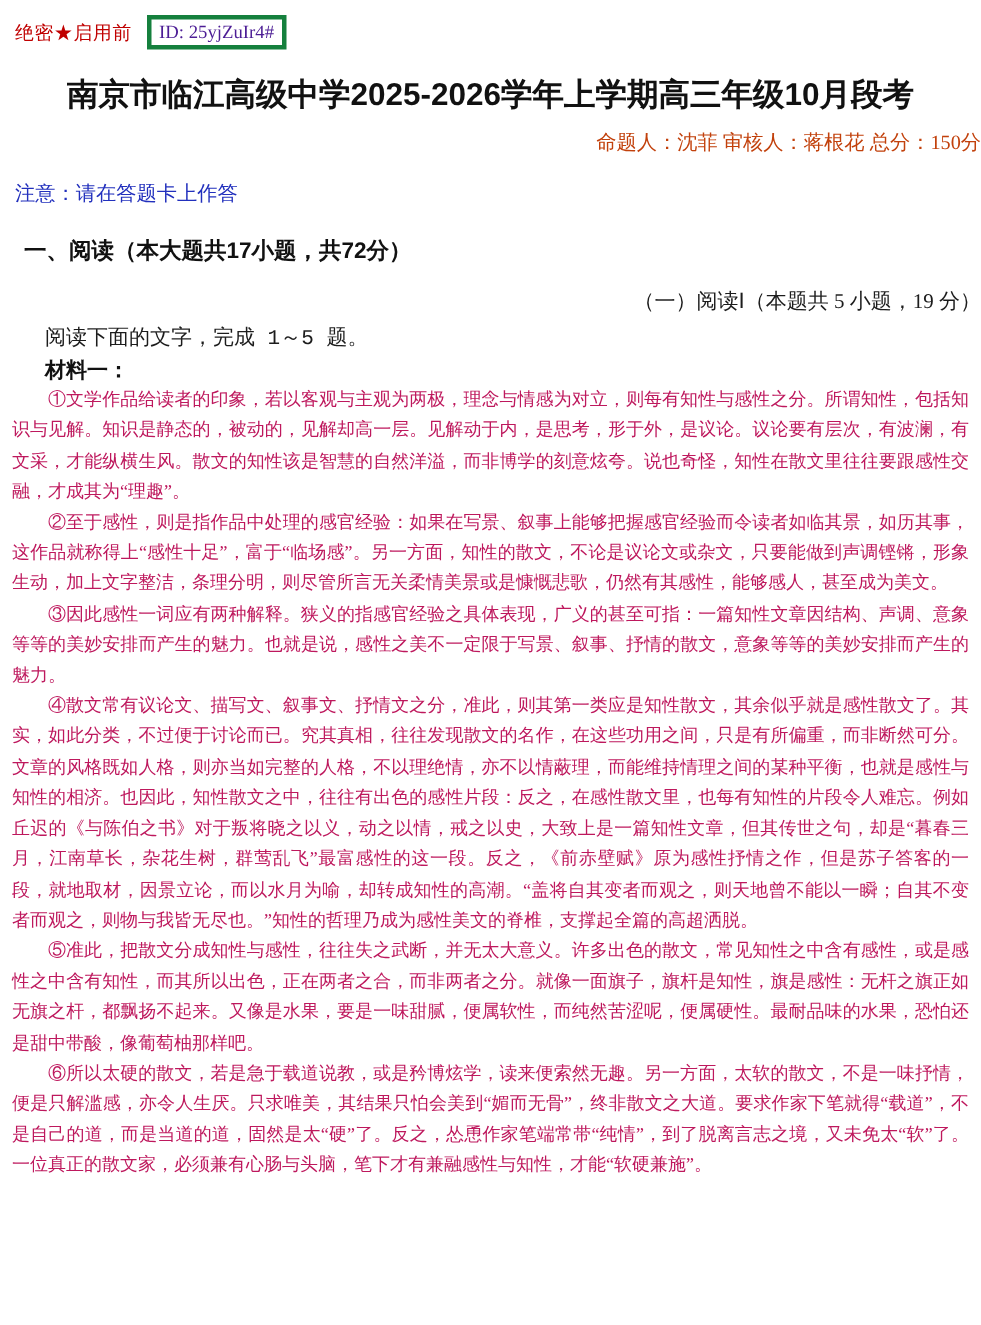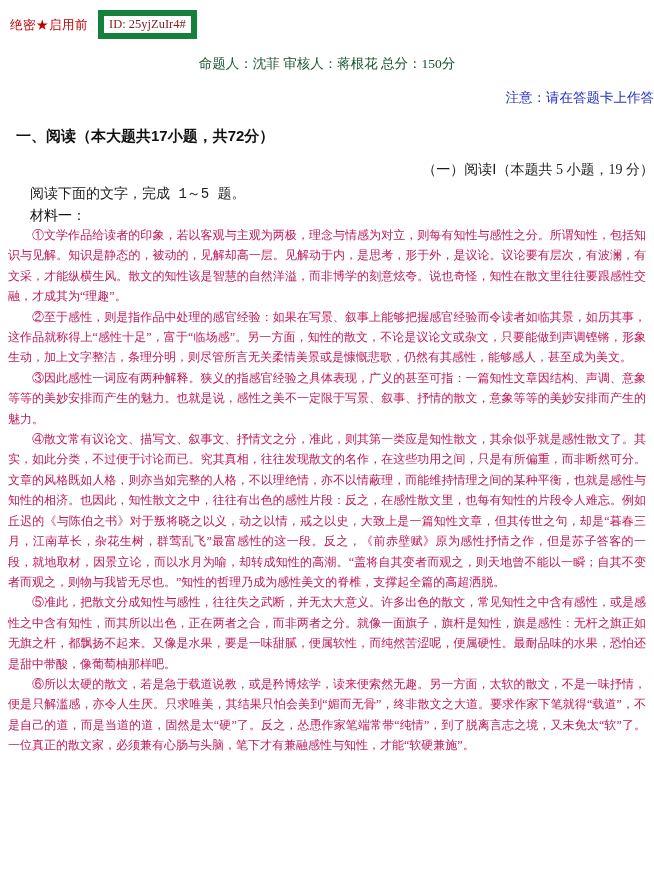--- a/index.html
+++ b/index.html
@@ -15,47 +15,46 @@
   .topbar {
     display: flex;
     align-items: center;
     gap: 10px;
     padding: 10px 0 0 10px;
     font-size: 12.5px;
     line-height: 16px;
   }
   .secret-label { color: #c00000; letter-spacing: 0.5px; }
   .id-badge {
-    border: 6px solid #15803d;
+    border: 3px solid #15803d;
     padding: 0px 5px 1px 5px;
-    color: #7f1d1d;
+    color: #4c1d95;
     font-size: 12.5px;
     background: #fff;
   }
   .title-block { margin-top: 16px; }
   .title-line {
     text-align: center;
     font-family: "Liberation Sans", sans-serif;
     font-weight: bold;
     font-size: 21px;
     line-height: 29px;
     color: #111;
   }
   .meta-line {
-    text-align: center;
+    text-align: right;
     font-size: 13.5px;
     margin-top: 8px;
-    color: #14532d;
+    color: #c2410c;
   }
   .notice-line {
     margin: 16px 0 0 10px;
     font-size: 13.5px;
     font-weight: 500;
     color: #2230bd;
-    text-align: right;
   }
   .section-heading {
     margin: 20px 0 0 16px;
     font-family: "Liberation Sans", sans-serif;
     font-weight: bold;
     font-size: 15px;
     color: #111;
   }
   .sub-heading {
     margin: 15px 0 0 38px;
@@ -63,21 +62,21 @@
     text-align: right;
   }
   .instruction-line {
     margin: 6px 0 0 30px;
     font-size: 14px;
     font-family: Liberation Mono, monospace;
   }
   .material-label {
     margin: 4px 0 0 30px;
     font-family: "Liberation Sans", sans-serif;
-    font-weight: normal;
+    font-weight: bold;
     font-size: 14px;
     color: #111;
   }
   .para {
     margin: 0 8px;
     font-size: 12px;
     line-height: 20.4px;
     text-indent: 2em;
     text-align: justify;
     color: #be185d;
@@ -85,20 +84,21 @@
 </style>
 </head>
 <body>
 
 <div class="topbar">
   <span class="secret-label">绝密★启用前</span>
   <span class="id-badge">ID: 25yjZuIr4#</span>
 </div>
 
 <div class="title-block">
+  <div class="title-line">南京市临江高级中学2025-2026学年上学期高三年级10月段考</div>
   <div class="meta-line">命题人：沈菲  审核人：蒋根花  总分：150分</div>
 </div>
 
 <div class="notice-line">注意：请在答题卡上作答</div>
 
 <div class="section-heading">一、阅读（本大题共17小题，共72分）</div>
 <div class="sub-heading">（一）阅读Ⅰ（本题共 5 小题，19 分）</div>
 <div class="instruction-line">阅读下面的文字，完成 1～5 题。</div>
 
 <div class="material-label">材料一：</div>

